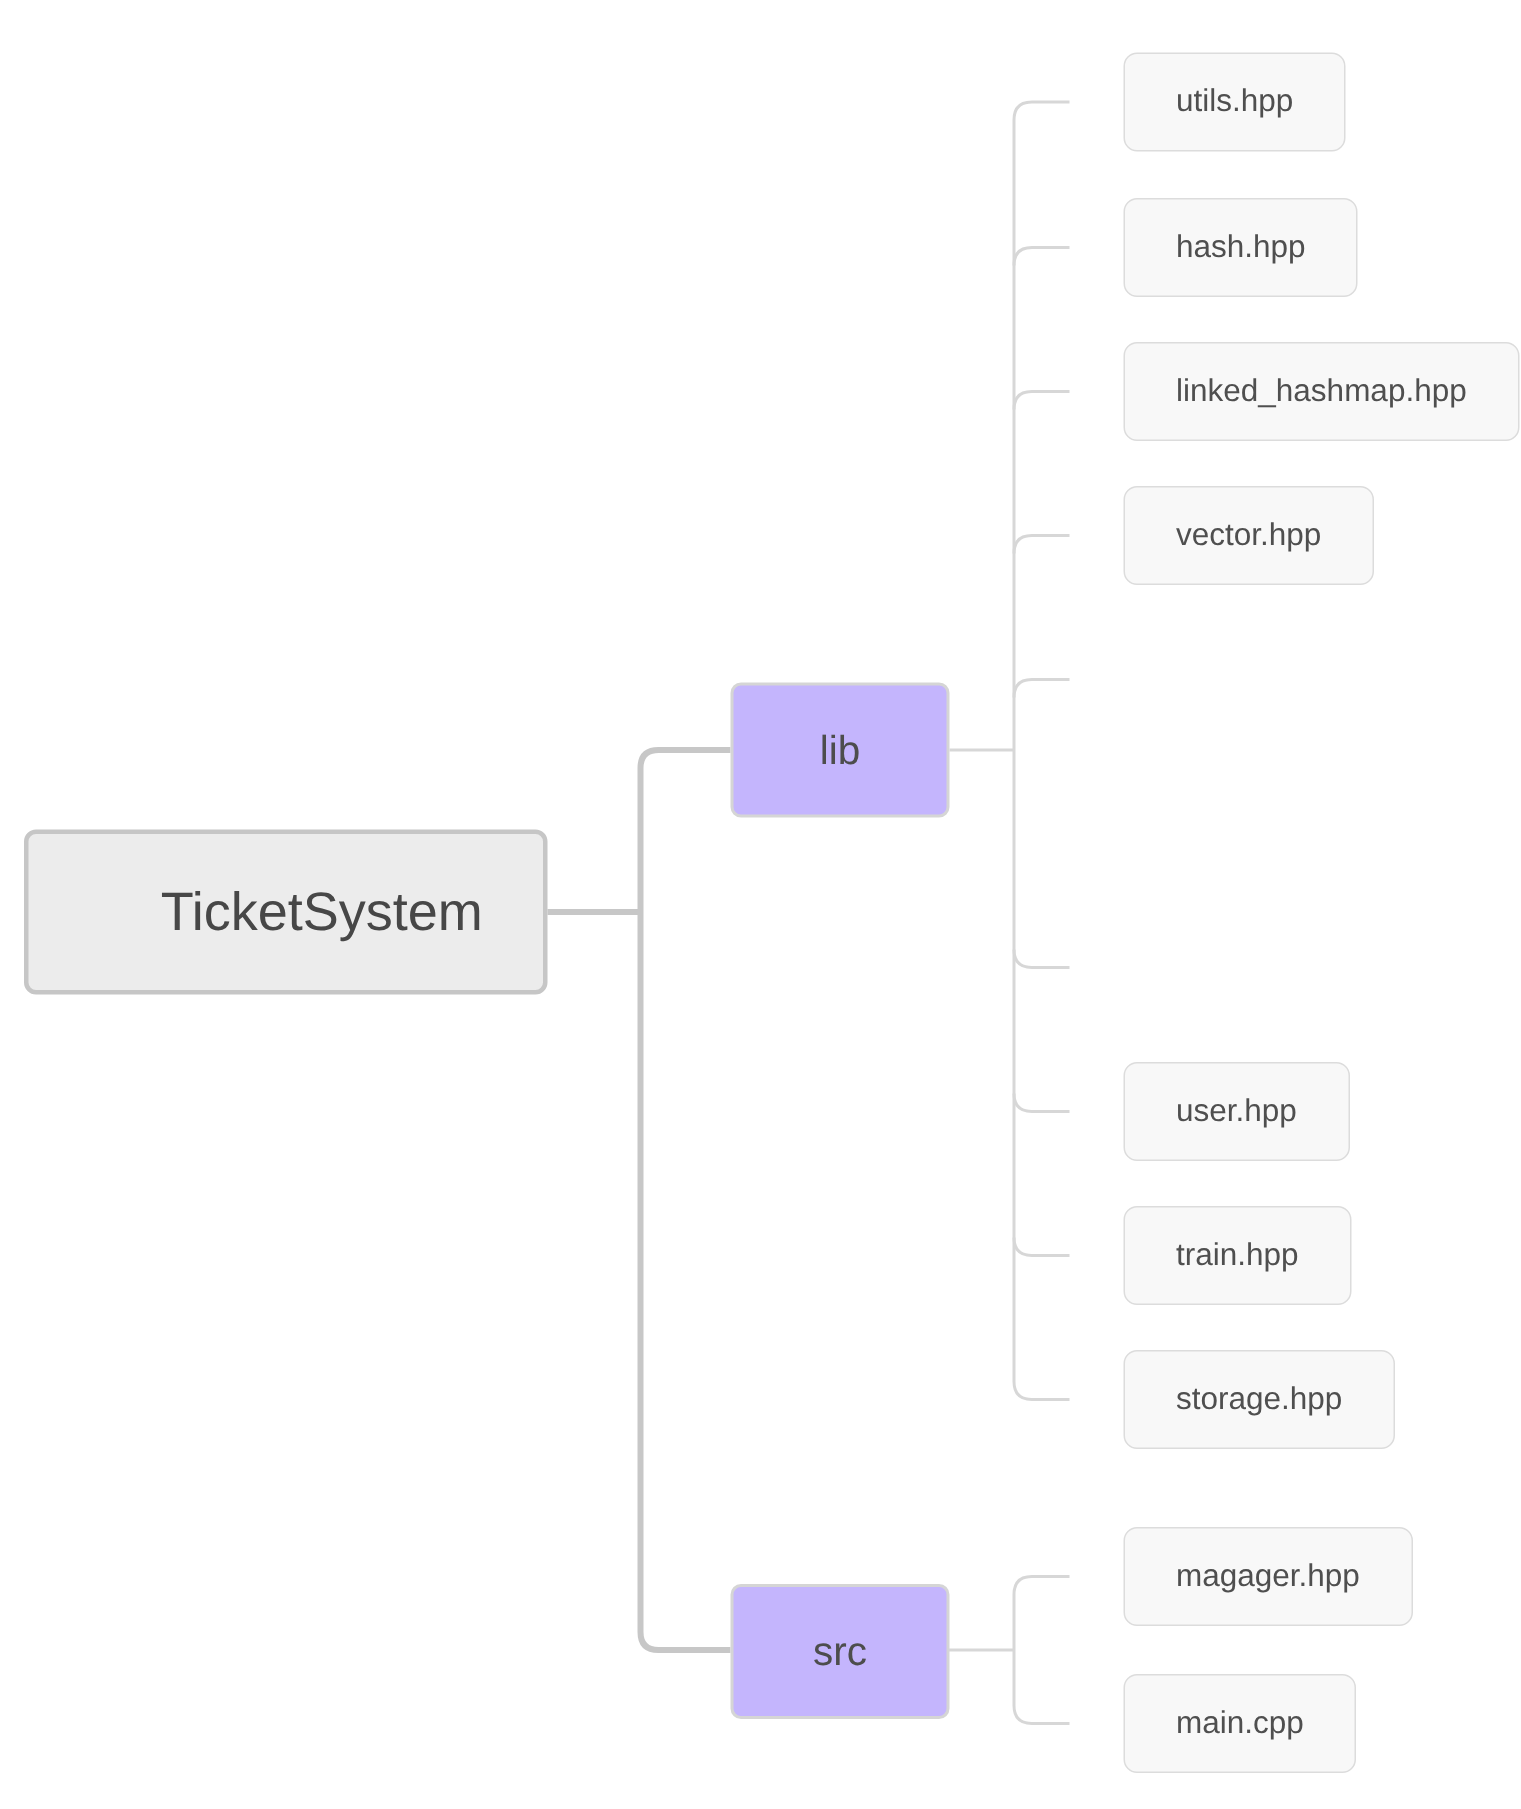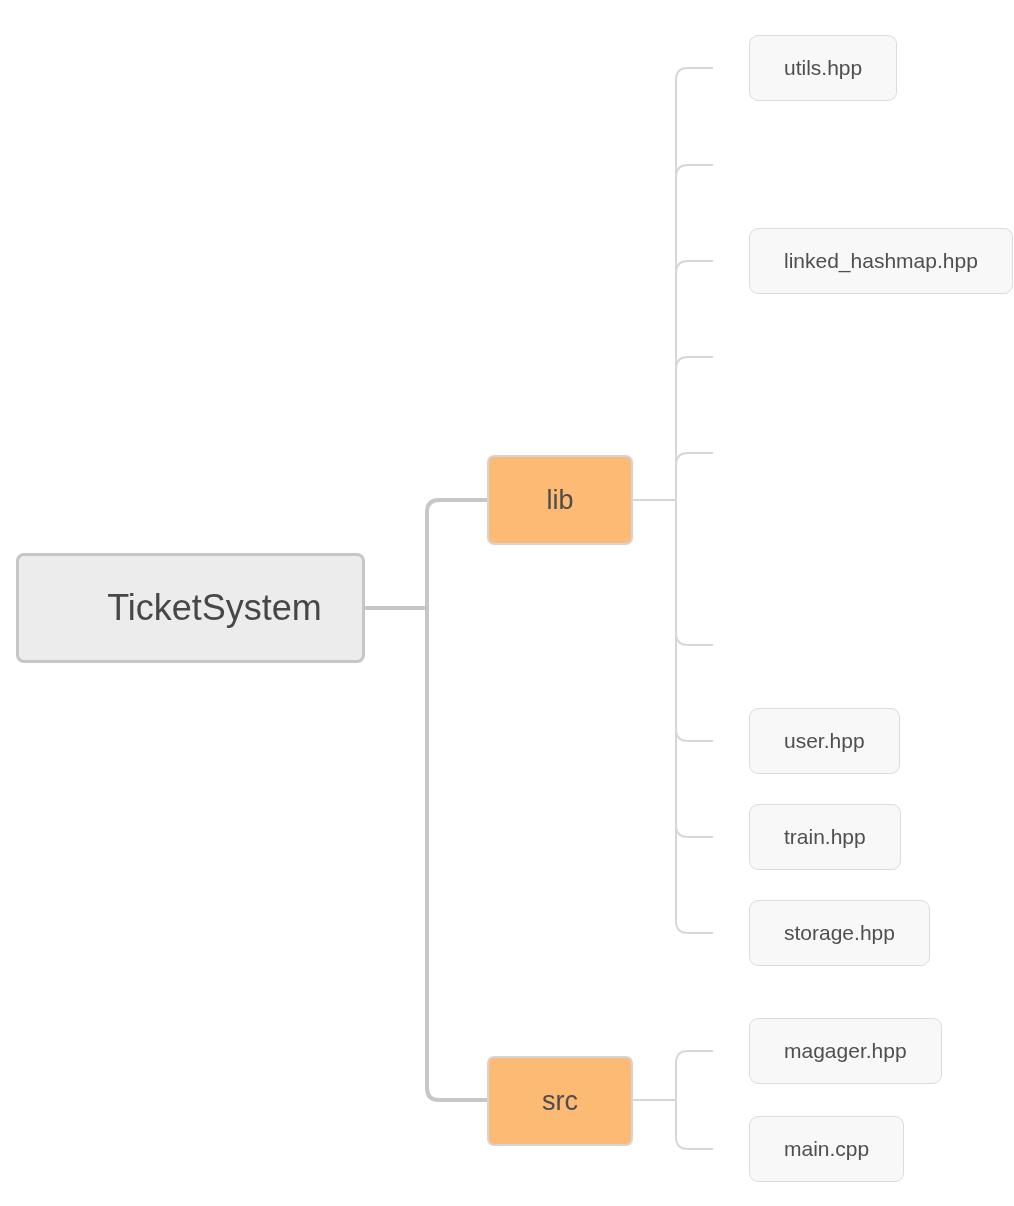--- a/index.html
+++ b/index.html
@@ -42,21 +42,21 @@
     background: #ececec;
     border: 3px solid #c6c6c6;
     border-radius: 8px;
     font-size: 36px;
     color: #474747;
     padding-left: 48px;
   }
   .branch {
     width: 146px;
     height: 90px;
-    background: #fdba74;
+    background: #c4b5fd;
     border: 2px solid #d5d5d5;
     border-radius: 7px;
     font-size: 27px;
   }
   .branch.lib { left: 487px; top: 455px; }
   .branch.src { left: 487px; top: 1056px; }
   .leaf {
     left: 713px;
     height: 66px;
     padding: 0 34px;
@@ -93,21 +93,23 @@
       <path d="M 632 1100 L 676 1100"></path>
       <path d="M 713 1051 L 688 1051 Q 676 1051 676 1063 L 676 1137 Q 676 1149 688 1149 L 713 1149"></path>
     </g>
   </svg>
 
   <div class="node root">TicketSystem</div>
 
   <div class="node branch lib">lib</div>
 
   <div class="node leaf" style="top:35px">utils.hpp</div>
+  <div class="node leaf" style="top:132px">hash.hpp</div>
   <div class="node leaf" style="top:228px">linked_hashmap.hpp</div>
+  <div class="node leaf" style="top:324px">vector.hpp</div>
   <div class="node leaf" style="top:708px">user.hpp</div>
   <div class="node leaf" style="top:804px">train.hpp</div>
   <div class="node leaf" style="top:900px">storage.hpp</div>
 
   <div class="node branch src">src</div>
 
   <div class="node leaf" style="top:1018px">magager.hpp</div>
   <div class="node leaf" style="top:1116px">main.cpp</div>
 
 </div>

